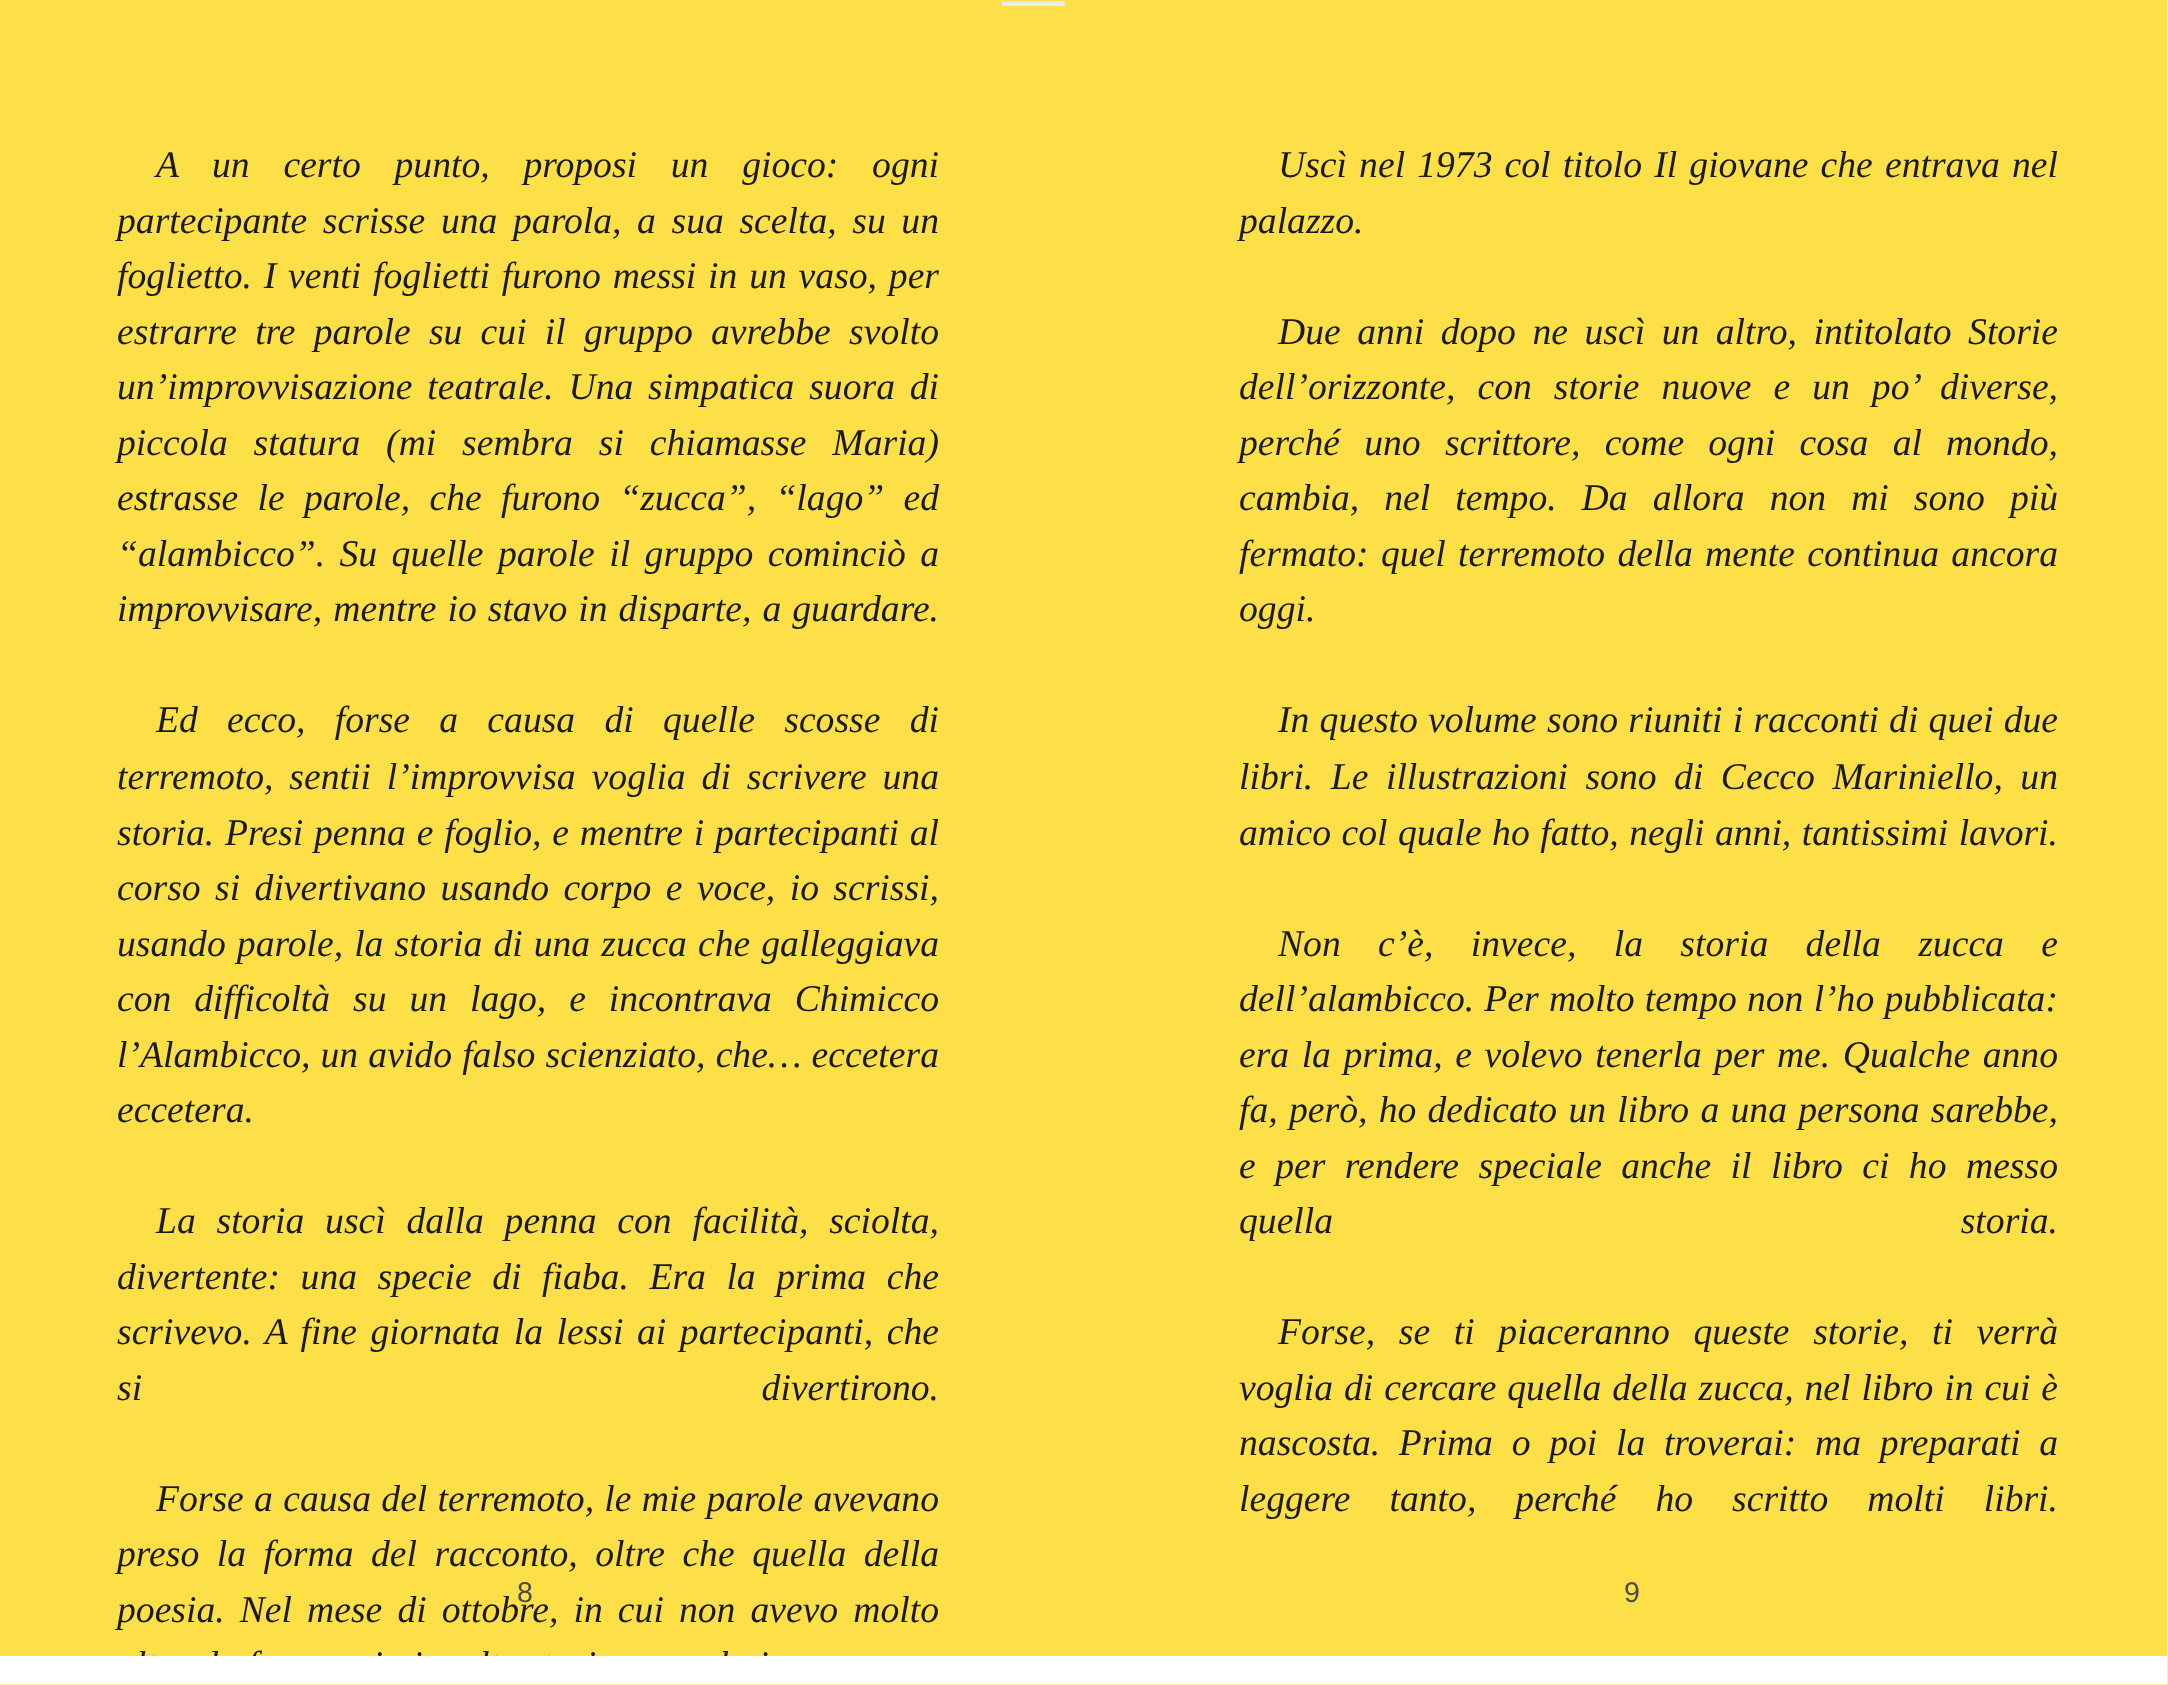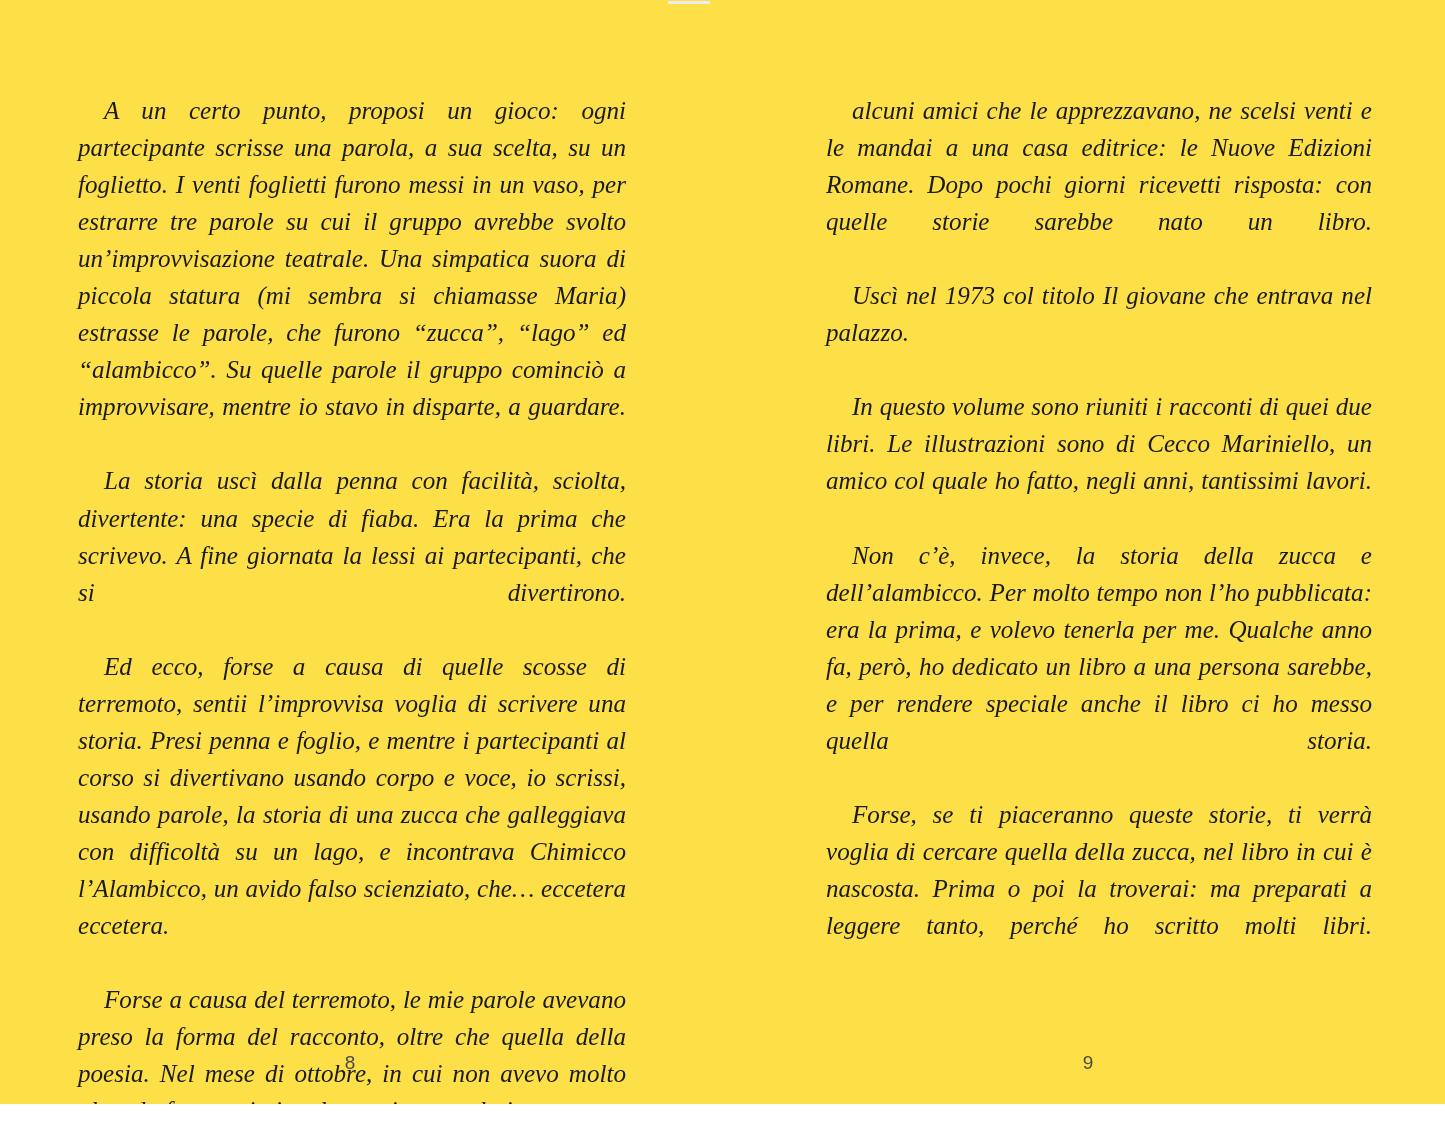--- a/index.html
+++ b/index.html
@@ -75,29 +75,29 @@
 </head>
 <body>
 
 <div class="page-spread">
 
   <div class="fold-mark top"></div>
   <div class="fold-mark bottom"></div>
 
   <div class="column left">
     <p>A un certo punto, proposi un gioco: ogni partecipante scrisse una parola, a sua scelta, su un foglietto. I venti foglietti furono messi in un vaso, per estrarre tre parole su cui il gruppo avrebbe svolto un’improvvisazione teatrale. Una simpatica suora di piccola statura (mi sembra si chiamasse Maria) estrasse le parole, che furono “zucca”, “lago” ed “alambicco”. Su quelle parole il gruppo cominciò a improvvisare, mentre io stavo in disparte, a guardare.</p>
+    <p>Ed ecco, forse a causa di quelle scosse di terremoto, sentii l’improvvisa voglia di scrivere una storia. Presi penna e foglio, e mentre i partecipanti al corso si divertivano usando corpo e voce, io scrissi, usando parole, la storia di una zucca che galleggiava con difficoltà su un lago, e incontrava Chimicco l’Alambicco, un avido falso scienziato, che… eccetera eccetera.</p>
     <p>La storia uscì dalla penna con facilità, sciolta, divertente: una specie di fiaba. Era la prima che scrivevo. A fine giornata la lessi ai partecipanti, che si divertirono.</p>
-    <p>Ed ecco, forse a causa di quelle scosse di terremoto, sentii l’improvvisa voglia di scrivere una storia. Presi penna e foglio, e mentre i partecipanti al corso si divertivano usando corpo e voce, io scrissi, usando parole, la storia di una zucca che galleggiava con difficoltà su un lago, e incontrava Chimicco l’Alambicco, un avido falso scienziato, che… eccetera eccetera.</p>
     <p>Forse a causa del terremoto, le mie parole avevano preso la forma del racconto, oltre che quella della poesia. Nel mese di ottobre, in cui non avevo molto altro da fare, scrissi molte storie, una al giorno, come se si fossero accumulate dentro di me negli anni, in attesa di uscire. Anche quelle storie nascevano veloci, facili, sicure.</p>
 
   </div>
 
   <div class="column right">
-    <p>alcuni amici che le apprezzavano, ne scelsi venti e le mandai a una casa editrice: le Nuove Edizioni Romane. Dopo pochi giorni ricevetti risposta: con quelle storie sarebbe nato un libro.</p>
     <p>Uscì nel 1973 col titolo Il giovane che entrava nel palazzo.</p>
+    <p>Due anni dopo ne uscì un altro, intitolato Storie dell’orizzonte, con storie nuove e un po’ diverse, perché uno scrittore, come ogni cosa al mondo, cambia, nel tempo. Da allora non mi sono più fermato: quel terremoto della mente continua ancora oggi.</p>
     <p>In questo volume sono riuniti i racconti di quei due libri. Le illustrazioni sono di Cecco Mariniello, un amico col quale ho fatto, negli anni, tantissimi lavori.</p>
     <p>Non c’è, invece, la storia della zucca e dell’alambicco. Per molto tempo non l’ho pubblicata: era la prima, e volevo tenerla per me. Qualche anno fa, però, ho dedicato un libro a una persona sarebbe, e per rendere speciale anche il libro ci ho messo quella storia.</p>
     <p>Forse, se ti piaceranno queste storie, ti verrà voglia di cercare quella della zucca, nel libro in cui è nascosta. Prima o poi la troverai: ma preparati a leggere tanto, perché ho scritto molti libri.</p>
 
   </div>
 
   <div class="folio left">8</div>
   <div class="folio right">9</div>
 
 </div>

